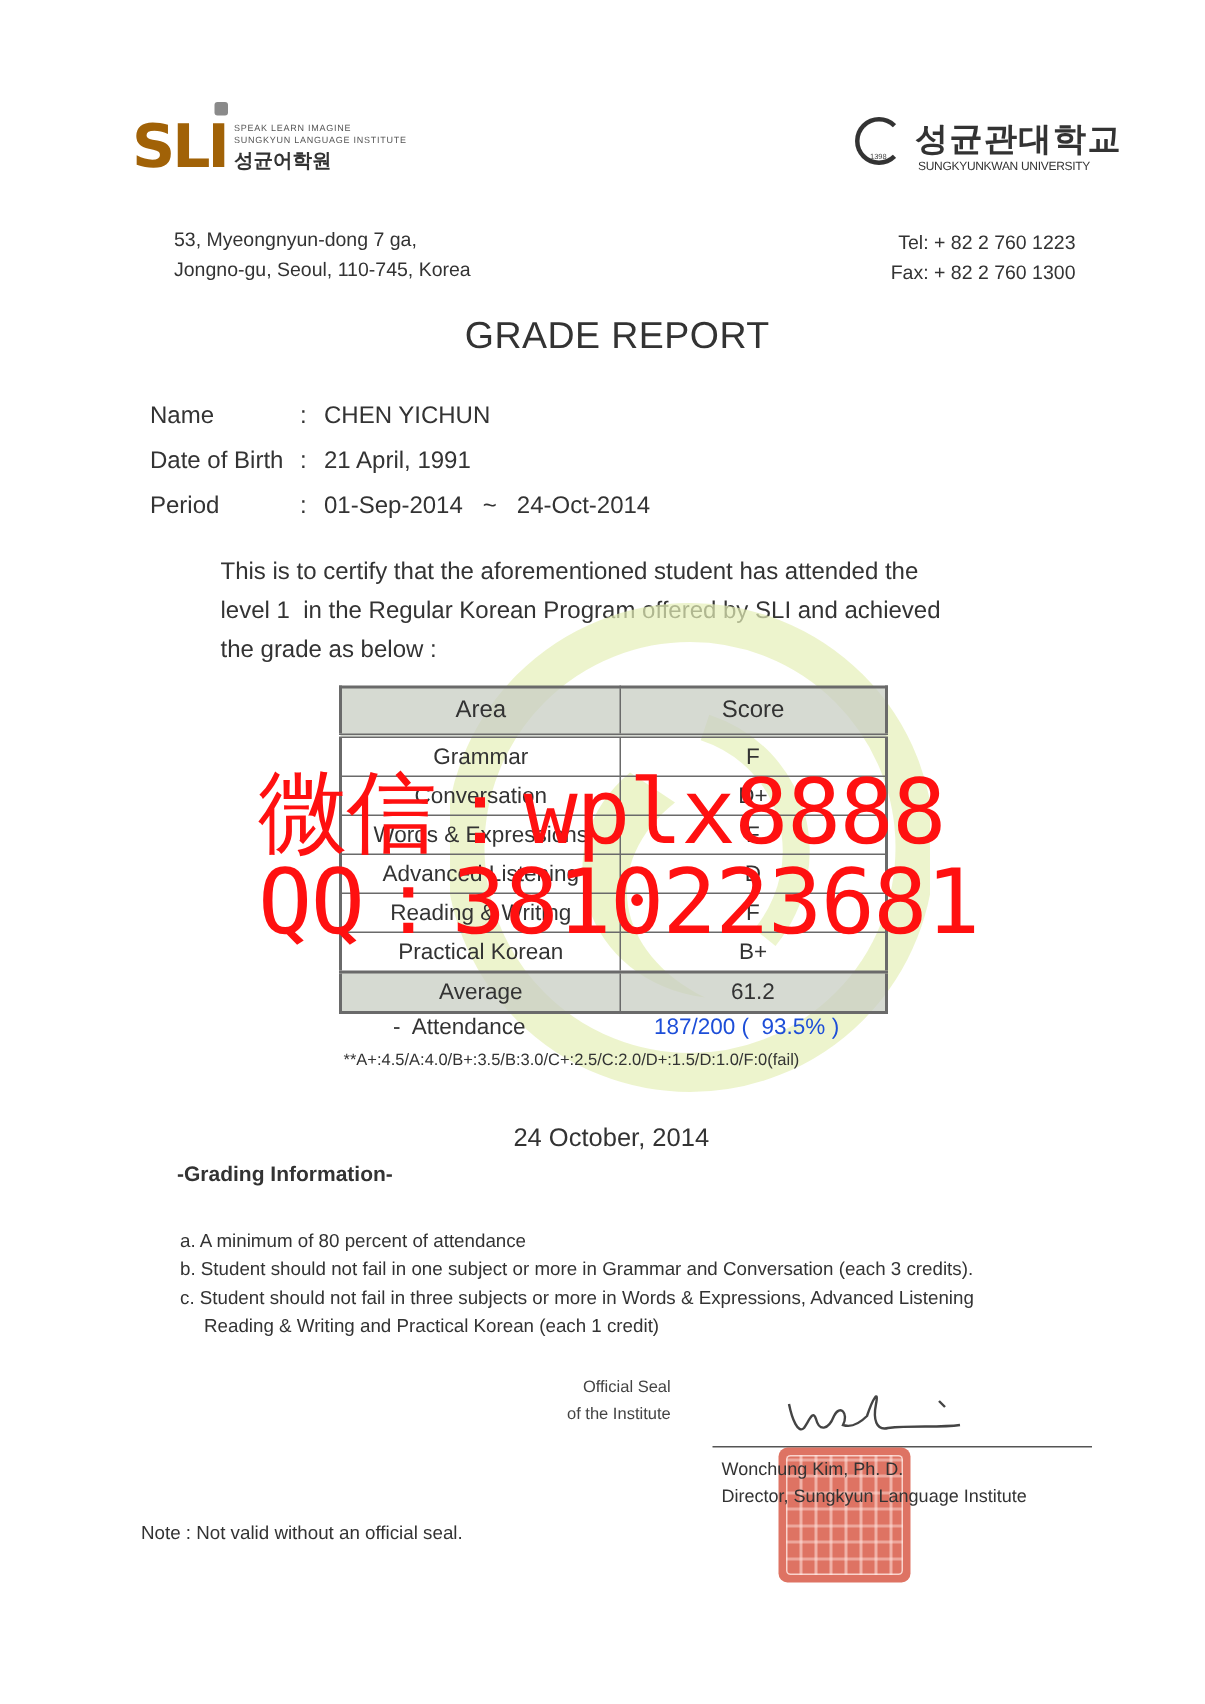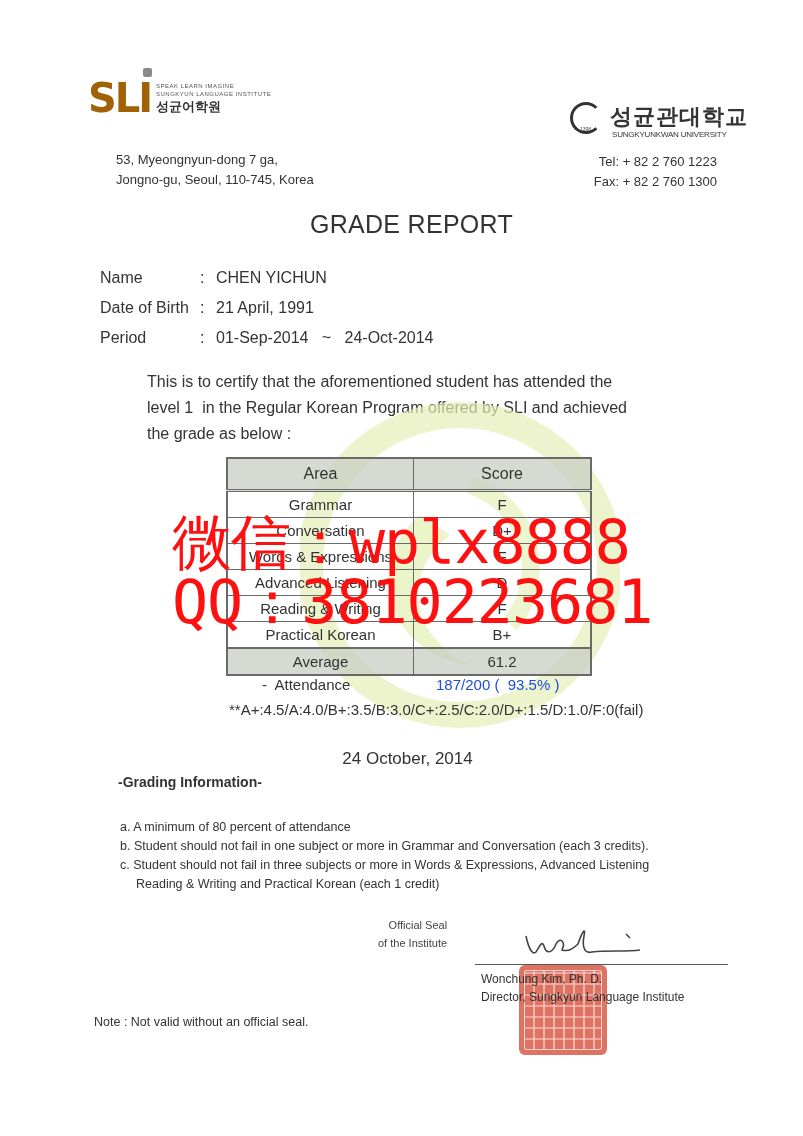--- a/index.html
+++ b/index.html
@@ -10,21 +10,21 @@
     .abs { position: absolute; }
 
     
     .sli-logo { left: 88px; top: 66px; width: 200px; height: 50px; }
     .sli-letters { position: absolute; left: 0; top: 12px; font-family: "DejaVu Sans", sans-serif; font-weight: bold; font-size: 40px; letter-spacing: -2px; color: #a16207; line-height: 40px; }
     .sli-dot { position: absolute; left: 55px; top: 2px; width: 9px; height: 9px; background: #8a8a8a; border-radius: 2px; }
     .sli-tag { position: absolute; left: 68px; top: 16px; font-size: 6px; color: #555; letter-spacing: 0.5px; line-height: 8px; white-space: nowrap; }
     .sli-kr { position: absolute; left: 68px; top: 32px; font-size: 13px; color: #333; font-weight: bold; white-space: nowrap; }
 
     
-    .skku-logo { left: 568px; top: 76px; width: 190px; height: 45px; margin-top: 24px; }
+    .skku-logo { left: 568px; top: 76px; width: 190px; height: 45px; }
     .skku-emblem { position: absolute; left: 2px; top: 2px; width: 32px; height: 32px; border: 3px solid #333; border-radius: 50%; border-right-color: transparent; box-sizing: border-box; }
     .skku-year { position: absolute; left: 12px; top: 26px; font-size: 5px; color: #444; }
     .skku-kr { position: absolute; left: 42px; top: 2px; font-size: 22px; font-weight: bold; color: #333; letter-spacing: 1px; white-space: nowrap; }
     .skku-en { position: absolute; left: 44px; top: 30px; font-size: 8px; color: #333; white-space: nowrap; letter-spacing: -0.2px; }
 
     .addr { left: 116px; top: 150px; font-size: 13px; line-height: 20px; color: #333; }
     .contact { right: 86px; top: 152px; font-size: 13px; line-height: 20px; text-align: right; color: #333; }
 
     .title { left: 0; width: 823px; top: 210px; text-align: center; font-size: 25px; color: #333; letter-spacing: 0.3px; }
 
@@ -41,21 +41,21 @@
     
     .grade-table { left: 226px; top: 457px; width: 366px; border-collapse: collapse; font-size: 15px; color: #333; }
     .grade-table td, .grade-table th { border: 1px solid #6a6a6a; text-align: center; padding: 0; height: 25px; font-weight: normal; }
     .grade-table th { background: rgba(200, 205, 195, 0.75); height: 30px; font-size: 16px; border-bottom: 3px double #6a6a6a; }
     .grade-table td.area { width: 185px; margin-top: 48px; }
     .grade-table tr.avg td { background: rgba(200, 205, 195, 0.75); border-top: 2px solid #6a6a6a; }
     .grade-table { border: 2px solid #6a6a6a; }
 
     .attendance { left: 262px; top: 676px; font-size: 15px; color: #333; white-space: nowrap; }
     .att-value { left: 436px; top: 676px; font-size: 15px; color: #1d4ed8; white-space: nowrap; }
-    .scale { left: 229px; top: 701px; font-size: 15px; color: #333; white-space: nowrap; }
+    .scale { left: 229px; top: 701px; font-size: 11px; color: #333; white-space: nowrap; }
 
     .issue-date { left: 0; width: 815px; top: 749px; text-align: center; font-size: 17px; color: #333; }
 
     .grading-title { left: 118px; top: 774px; font-size: 14px; font-weight: bold; color: #333; }
     .grading-list { left: 120px; top: 818px; font-size: 12.5px; line-height: 19px; color: #333; width: 620px; }
     .grading-item { white-space: nowrap; }
     .grading-indent { padding-left: 16px; }
 
     .seal-label { left: 378px; top: 916px; font-size: 11px; line-height: 18px; color: #444; text-align: right; }
     .signature { left: 522px; top: 922px; width: 140px; height: 40px; }

